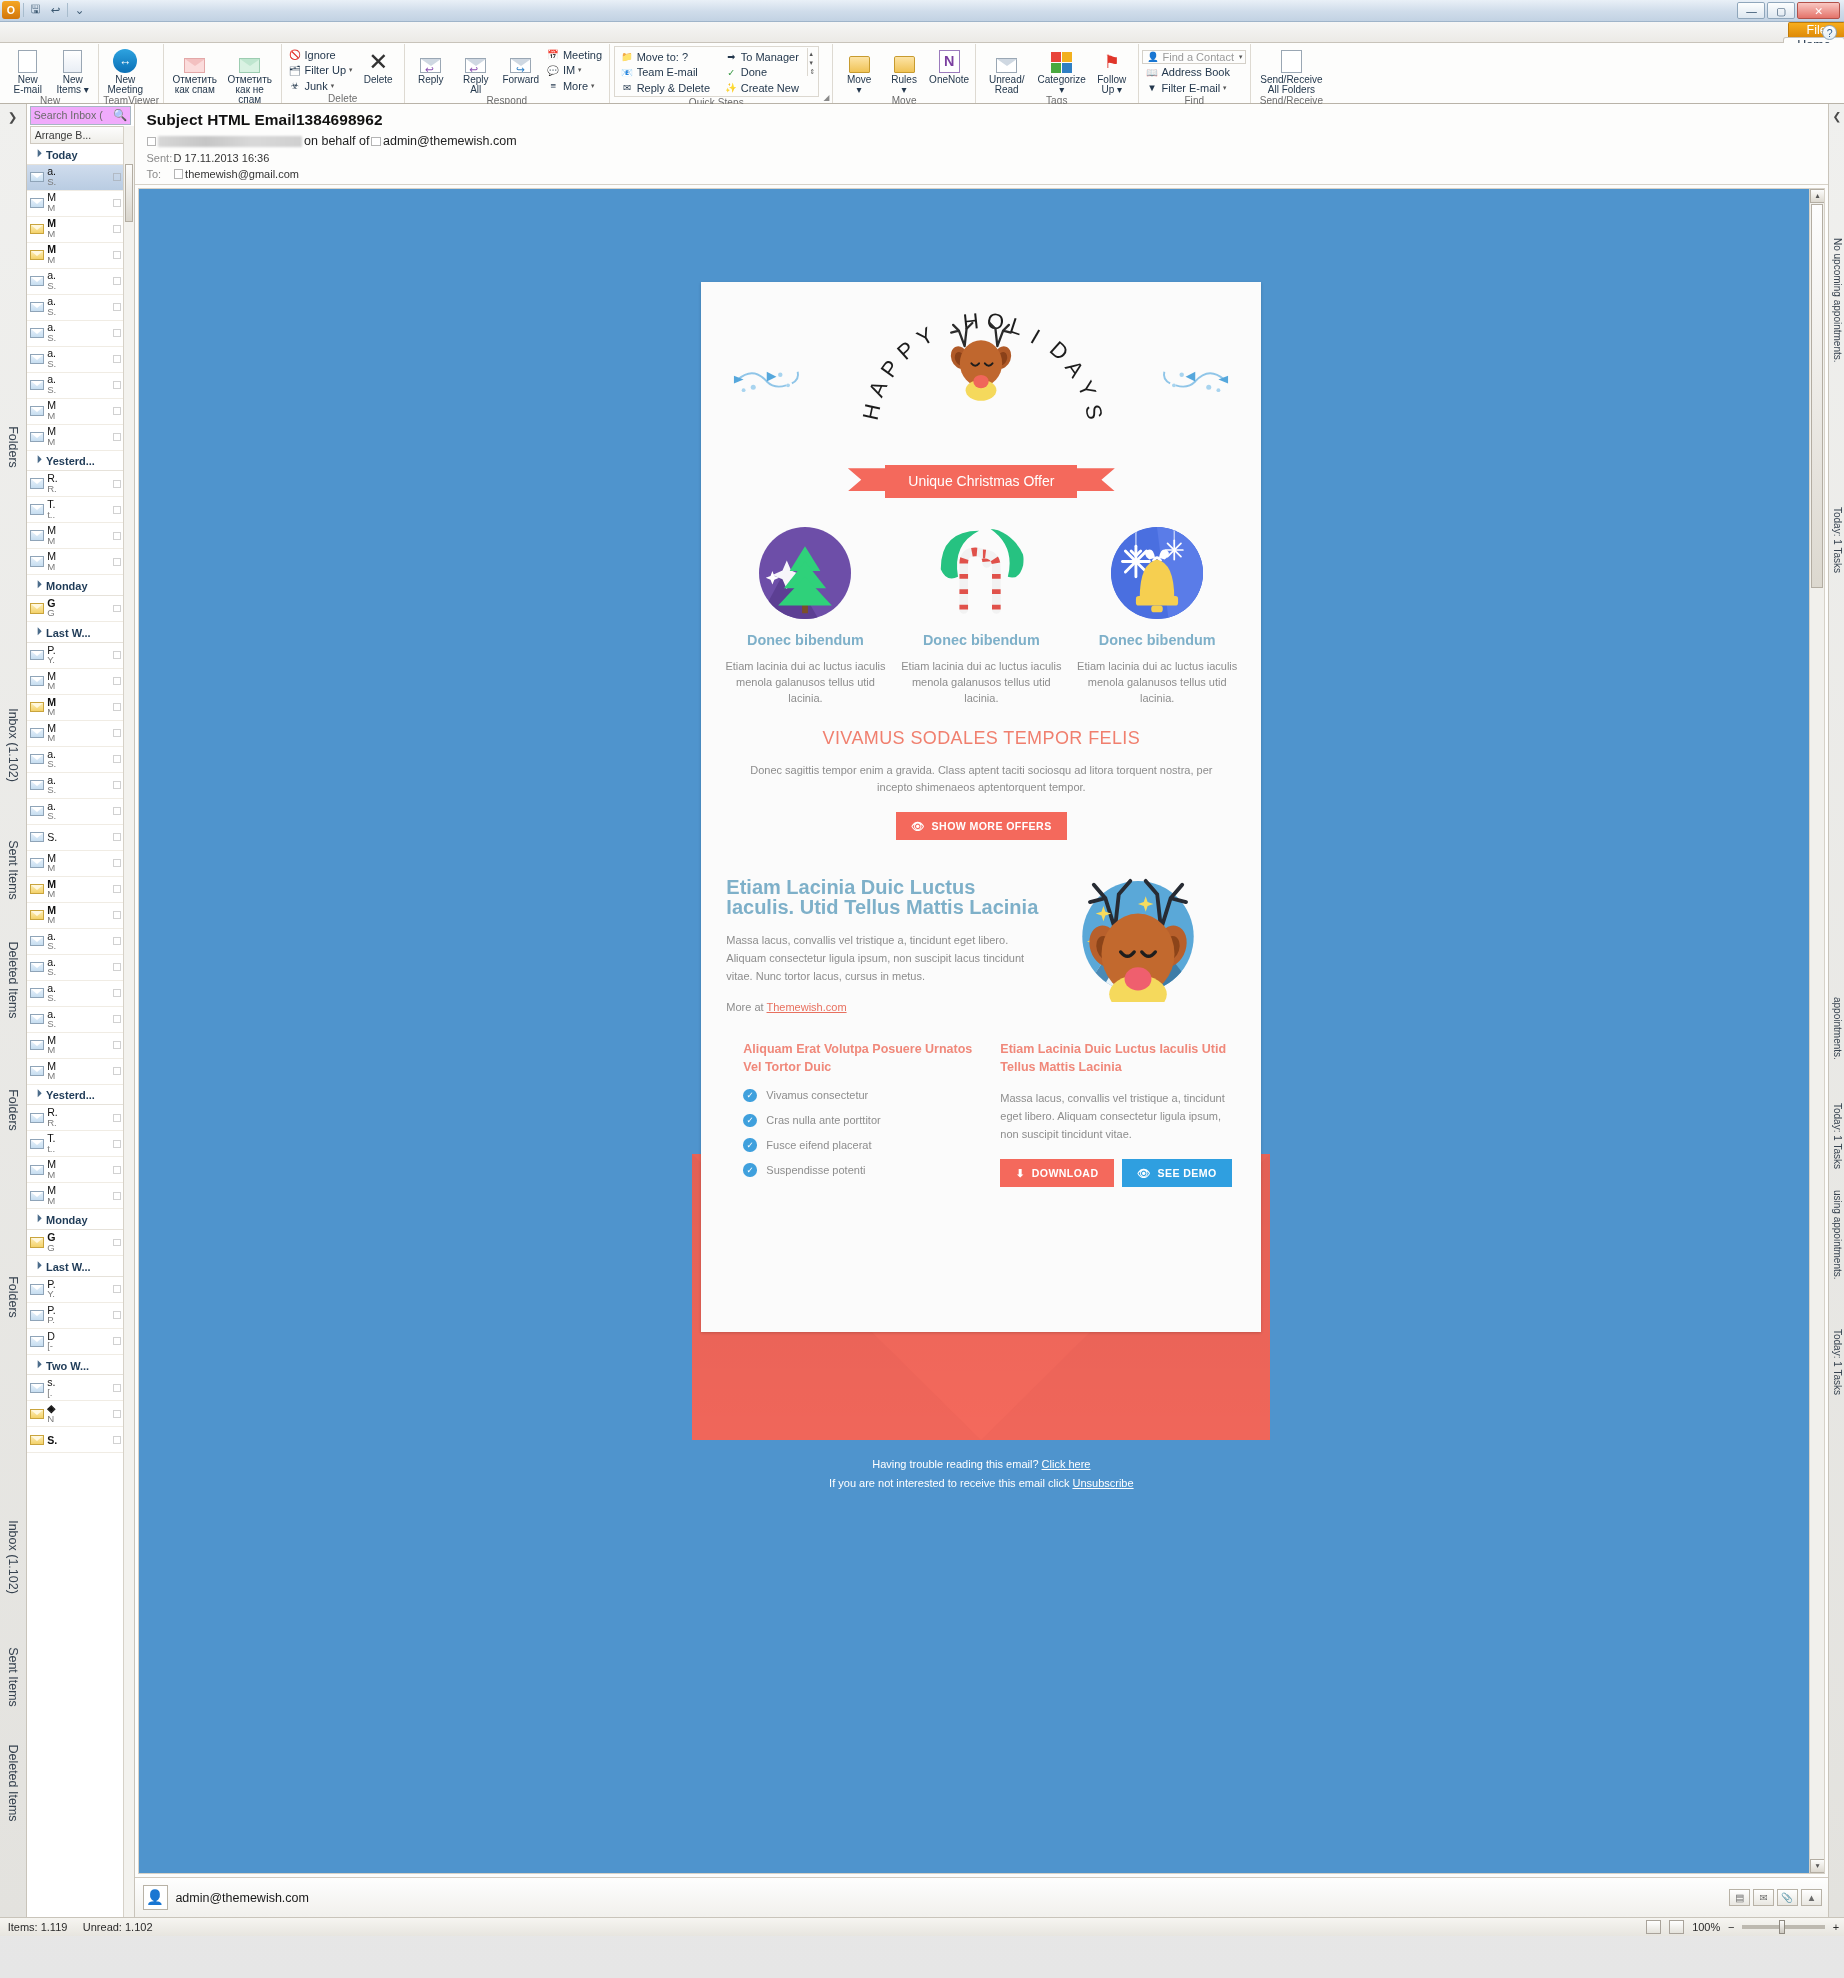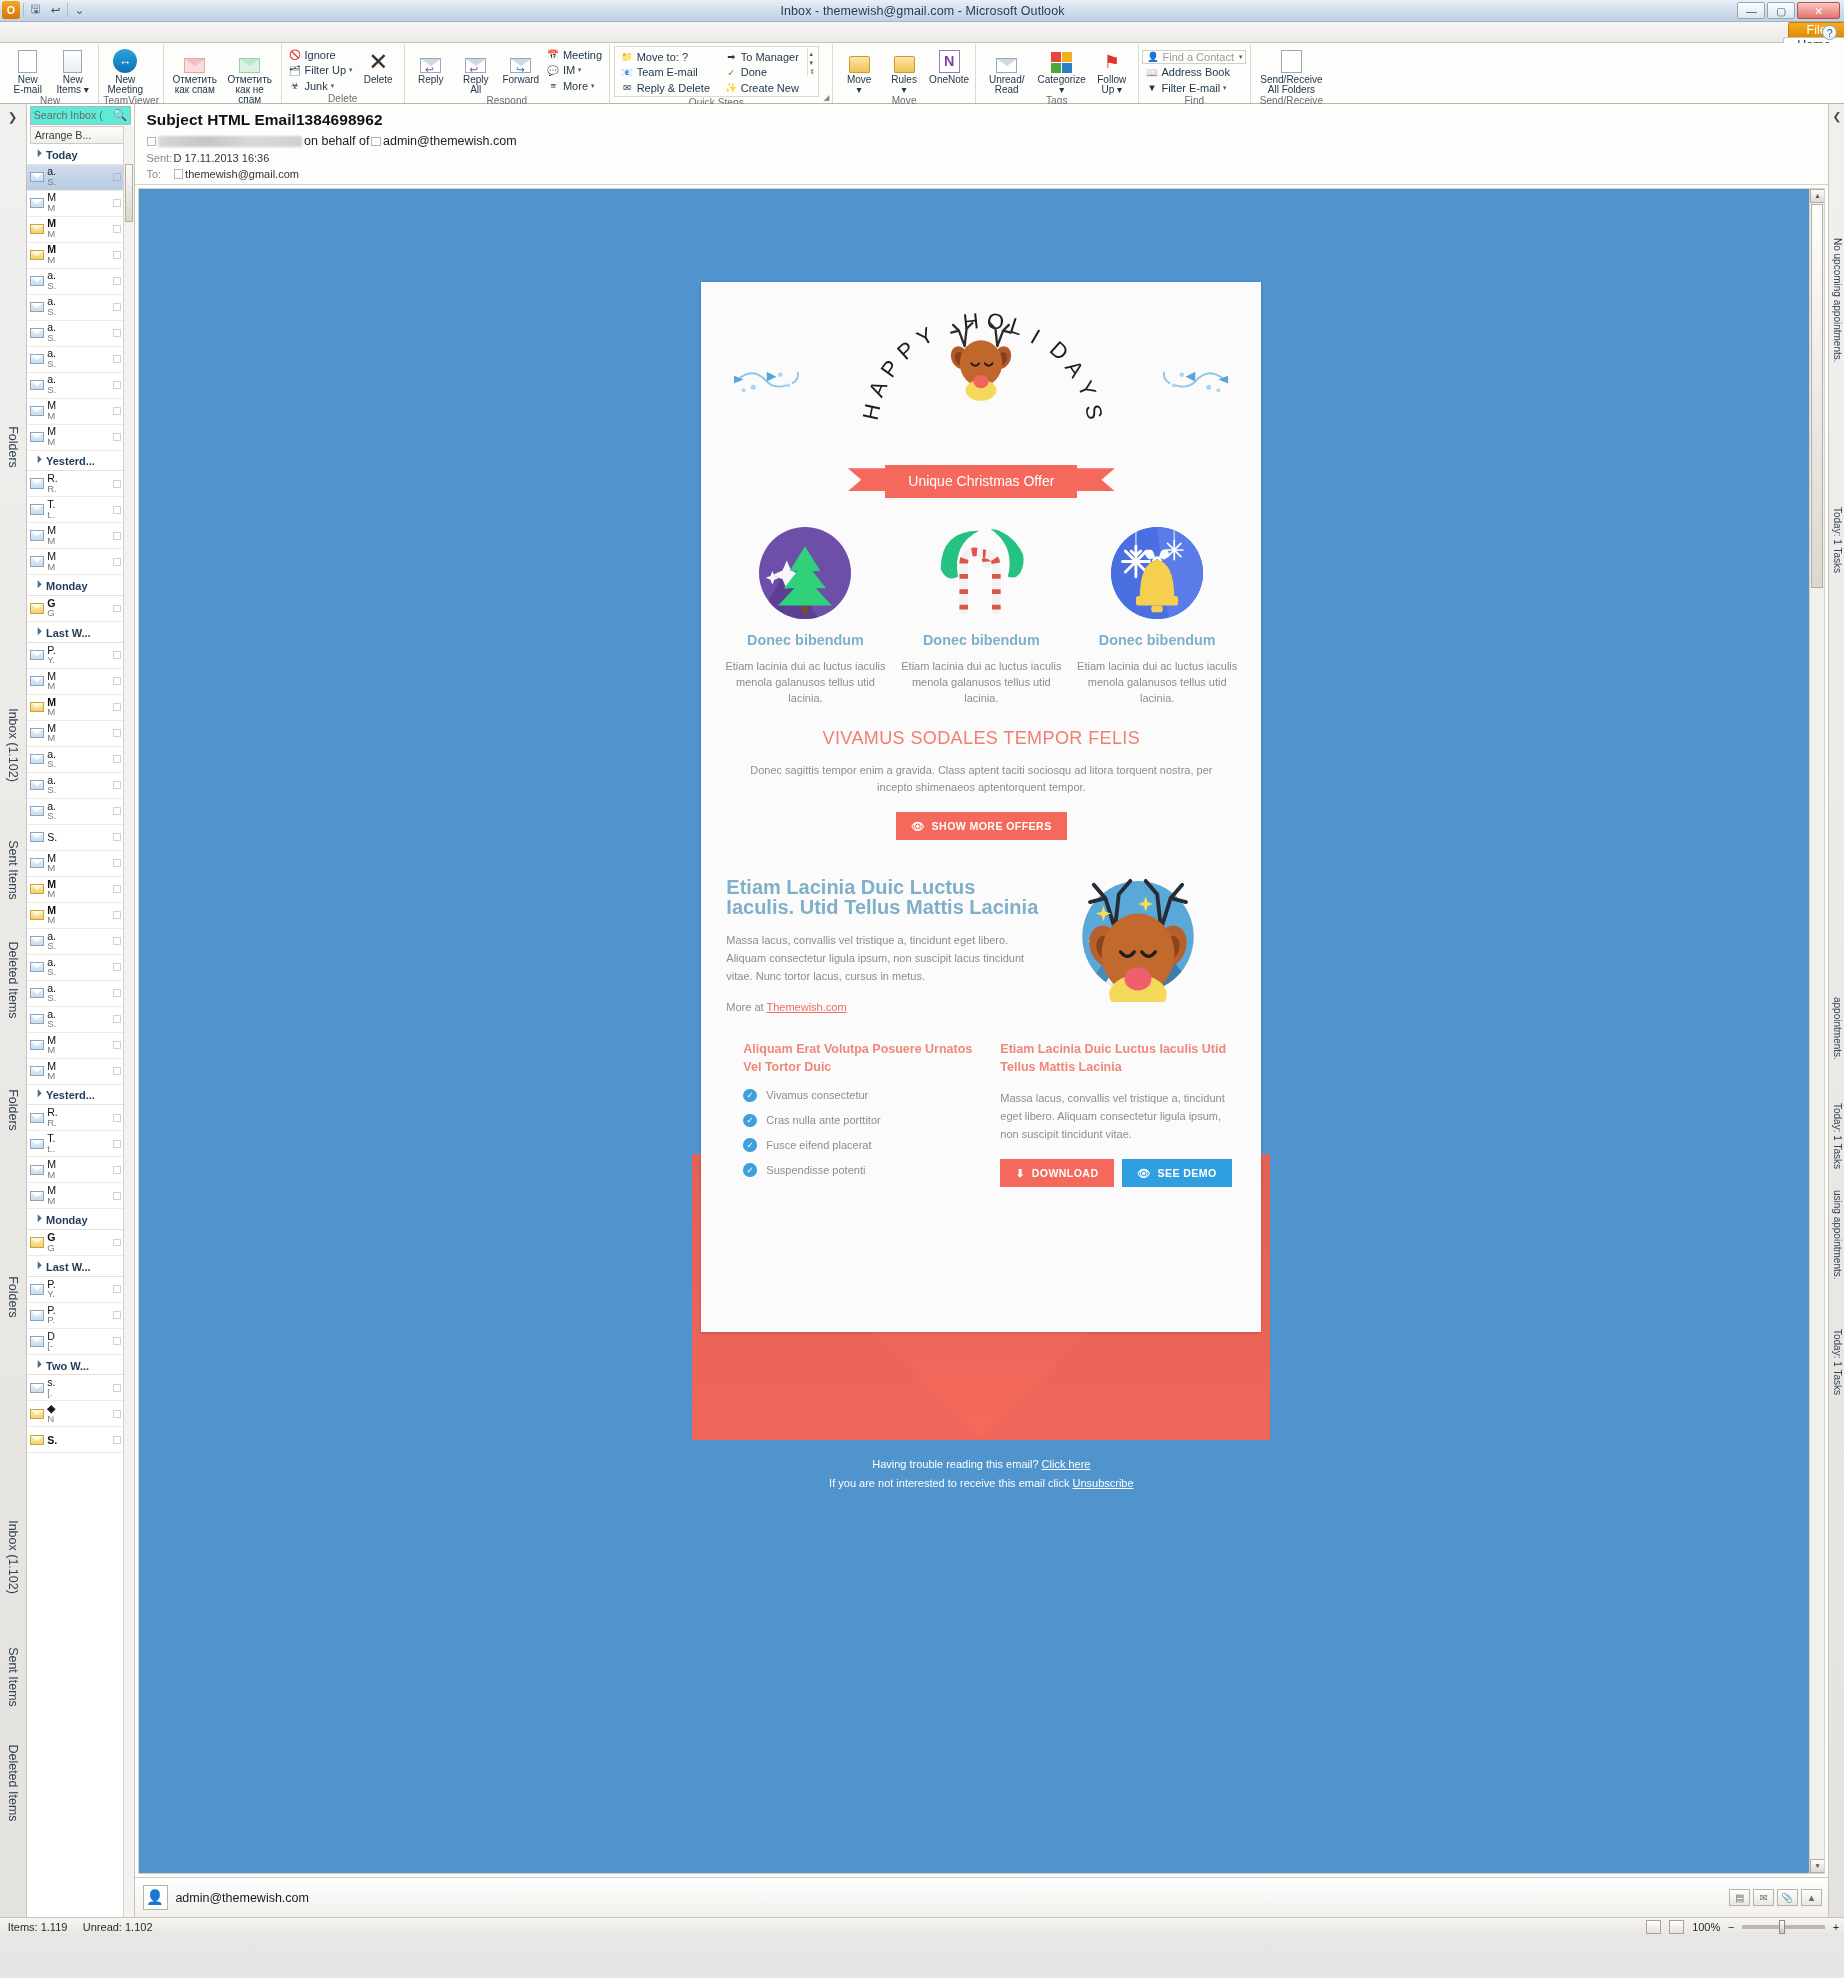--- a/index.html
+++ b/index.html
@@ -102,21 +102,21 @@
   .navrail { width:27px; background:linear-gradient(#f0f0ee,#e3e2de);
     border-right:1px solid #c9c4ba; position:relative; }
   .rail-chev { position:absolute; top:5.8px; left:7.7px; font-size:11.5px; color:#4a4a4a; }
   .rail-vtext { position:absolute; left:50%; transform:translateX(-50%) rotate(90deg);
     transform-origin:center; white-space:nowrap; font-size:12.5px; color:#36424f; }
 
   
   .msglist { width:108px; background:#fff; border-right:1px solid #c9c4ba;
     position:relative; display:flex; flex-direction:column; }
   .searchrow { height:19px; margin:1.9px 2.9px 1px 2.9px; border:1px solid #a7b6c4;
-    background:#5eead4; display:flex; align-items:center; padding:0 2.9px;
+    background:#f0abfc; display:flex; align-items:center; padding:0 2.9px;
     font-size:10.6px; color:#6a6a6a; }
   .searchrow .mag { margin-left:auto; color:#1464a5; font-size:11.5px; }
   .arrangerow { height:18px; margin:0 2.9px; border:1px solid #cfc9bf;
     background:linear-gradient(#fdfdfd,#efeee9); display:flex; align-items:center;
     padding:0 3.8px; font-size:10.6px; color:#3a3a3a; }
   .mgroup { font-size:11px; font-weight:bold; color:#1f3b57;
     padding:4.8px 0 2.9px 19px; position:relative; border-bottom:1px solid #e6e2da; }
   .mgroup:before { content:"◢"; position:absolute; left:7.7px; top:4.8px;
     font-size:6.7px; color:#4a6b8a; transform:rotate(-45deg); }
   .mitem { height:26px; display:flex; align-items:center; gap:2.9px;
@@ -281,21 +281,20 @@
 
   <div class="titlebar">
     <div class="qat">
       <div class="qat-orb">O</div>
       <div class="qat-sep"></div>
       <div class="qat-i">🖫</div>
       <div class="qat-i">↩</div>
       <div class="qat-sep"></div>
       <div class="qat-i">⌄</div>
     </div>
-    <div class="title-text">Inbox - themewish@gmail.com - Microsoft Outlook</div>
     <div class="win-btns">
       <div class="win-btn">—</div>
       <div class="win-btn">▢</div>
       <div class="win-btn close">✕</div>
     </div>
   </div>
 
   <div class="tabstrip">
     <div class="tab file">File</div>
     <div class="tab active">Home</div>

